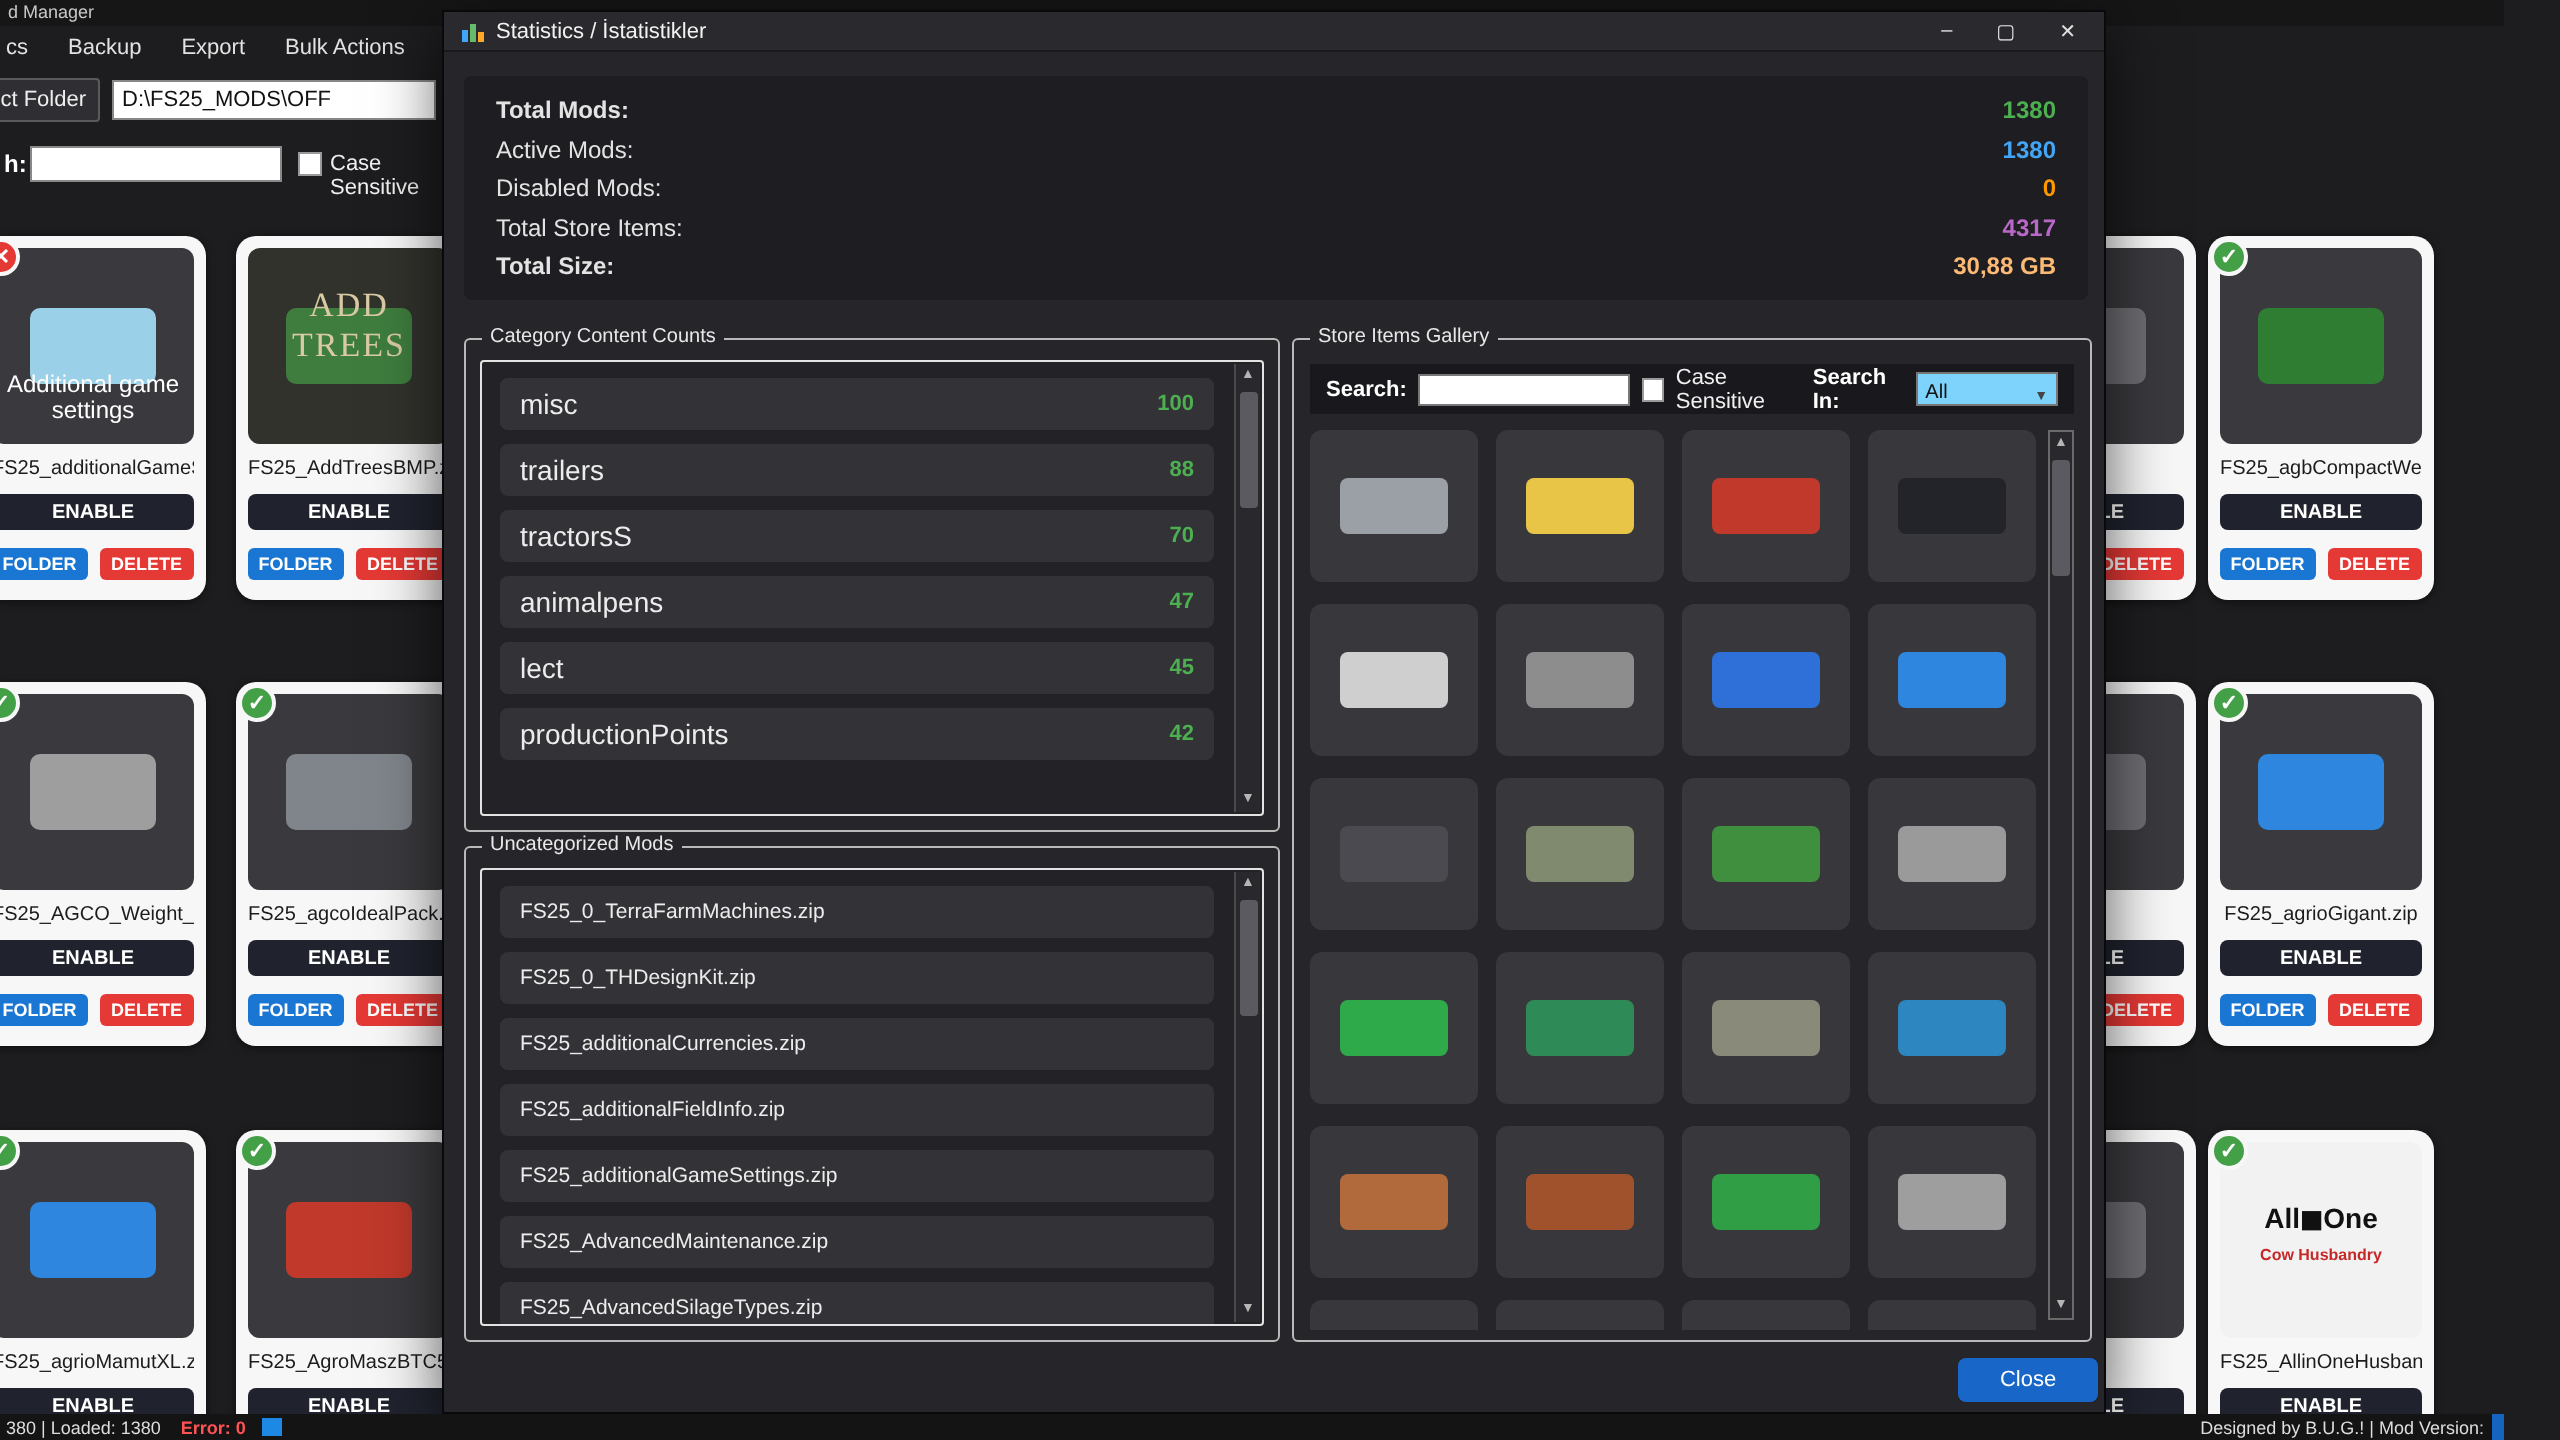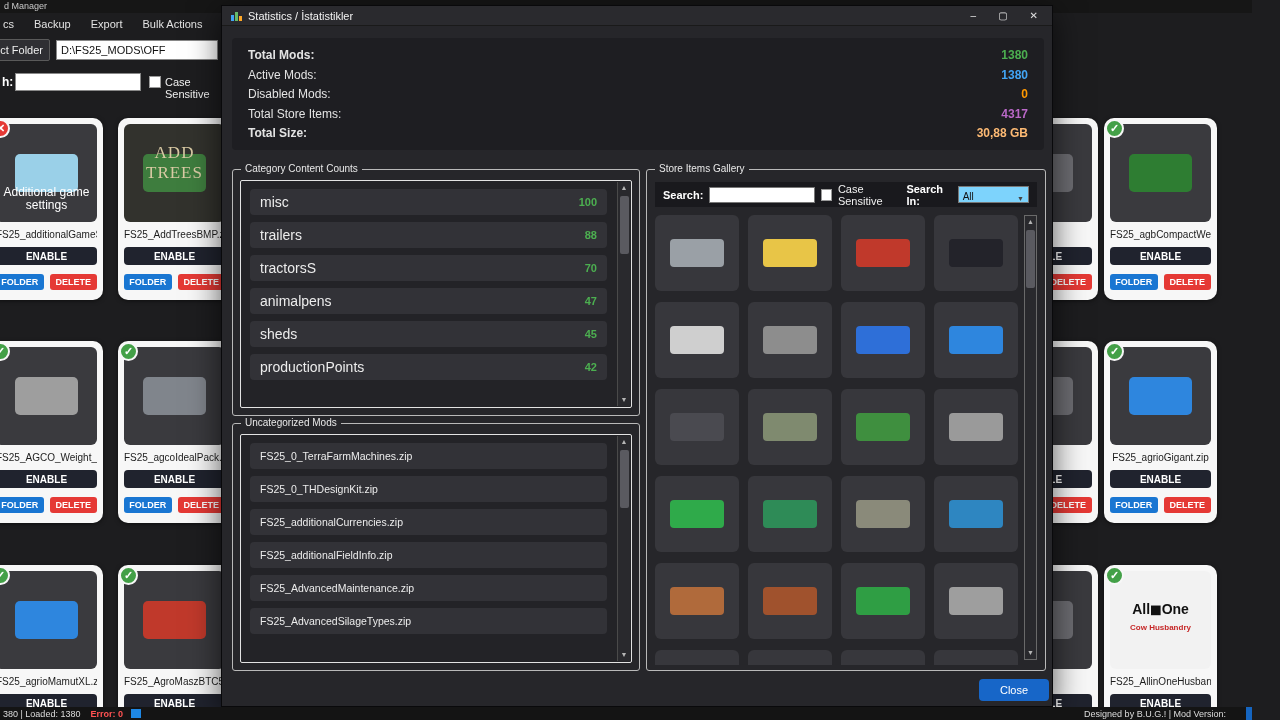--- a/index.html
+++ b/index.html
@@ -27,21 +27,21 @@
   .checkbox { width:12px; height:12px; background:#fff; border:1px solid #9a9a9a; display:inline-block; }
   .cs-box { position:absolute; left:149px; top:5px; }
   .cs-label { position:absolute; left:165px; top:5px; color:#f0f0f0; font-size:11px; }
 
   .statusbar { position:absolute; bottom:0; left:0; right:0; height:13px; background:#141414;
              color:#ddd; font-size:9px; display:flex; align-items:center; z-index:60; }
   .status-left { margin-left:3px; }
   .status-error { color:#ff5252; margin-left:10px; font-weight:bold; }
   .status-chip { width:10px; height:9px; background:#1e88e5; margin-left:8px; }
   .status-spacer { flex:1; }
-  .status-right { margin-right:20px; }
+  .status-right { margin-right:4px; }
   .status-chip2 { width:6px; height:13px; background:#1565c0; }
 
   
   .card { position:absolute; width:113px; height:182px; background:#f7f7f7; border-radius:10px;
           padding:6px; box-shadow:0 1px 4px rgba(0,0,0,.5); }
   .c0{left:-10px} .c1{left:118px} .c2{left:985px} .c3{left:1104px}
   .r0{top:118px} .r1{top:341px} .r2{top:565px}
   .badge { position:absolute; top:1px; left:1px; width:19px; height:19px; border-radius:50%;
            color:#fff; font-size:11px; font-weight:bold; display:flex; align-items:center;
            justify-content:center; z-index:2; border:2px solid #f7f7f7; }
@@ -346,21 +346,21 @@
         </div>
         <div class="list-row">
           <span class="cat-name">tractorsS</span>
           <span class="cat-count">70</span>
         </div>
         <div class="list-row">
           <span class="cat-name">animalpens</span>
           <span class="cat-count">47</span>
         </div>
         <div class="list-row">
-          <span class="cat-name">sheds</span>
+          <span class="cat-name">lect</span>
           <span class="cat-count">45</span>
         </div>
         <div class="list-row">
           <span class="cat-name">productionPoints</span>
           <span class="cat-count">42</span>
         </div>
         <div class="vscroll">
           <span class="vs-arrow">▲</span>
           <div class="vs-thumb"></div>
           <span class="vs-arrow vs-down">▼</span>
@@ -375,20 +375,23 @@
           <span class="unc-name">FS25_0_TerraFarmMachines.zip</span>
         </div>
         <div class="list-row">
           <span class="unc-name">FS25_0_THDesignKit.zip</span>
         </div>
         <div class="list-row">
           <span class="unc-name">FS25_additionalCurrencies.zip</span>
         </div>
         <div class="list-row">
           <span class="unc-name">FS25_additionalFieldInfo.zip</span>
+        </div>
+        <div class="list-row">
+          <span class="unc-name">FS25_additionalGameSettings.zip</span>
         </div>
         <div class="list-row">
           <span class="unc-name">FS25_AdvancedMaintenance.zip</span>
         </div>
         <div class="list-row">
           <span class="unc-name">FS25_AdvancedSilageTypes.zip</span>
         </div>
         <div class="vscroll">
           <span class="vs-arrow">▲</span>
           <div class="vs-thumb"></div>

